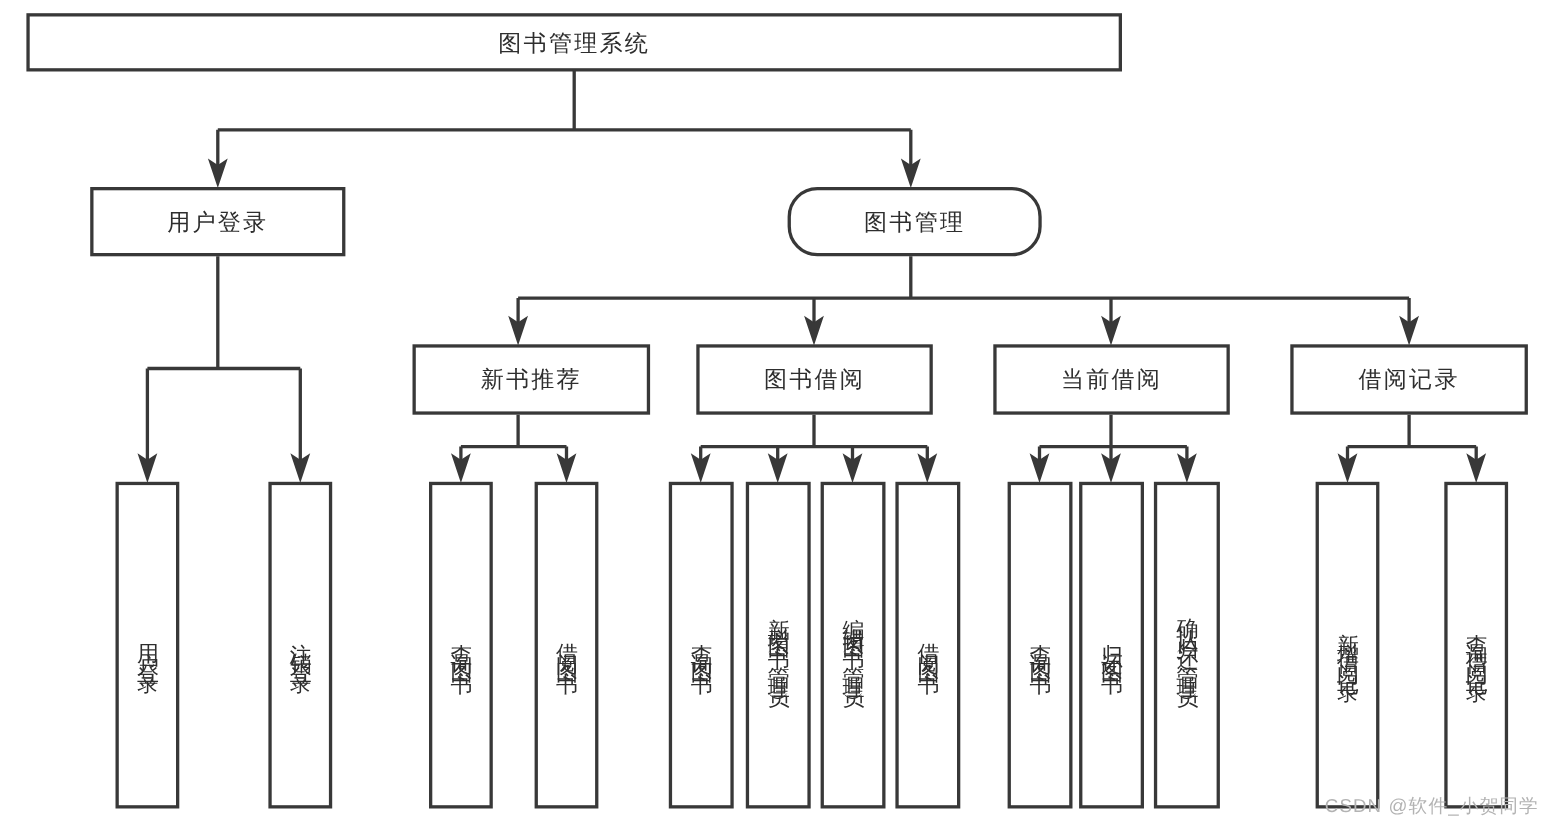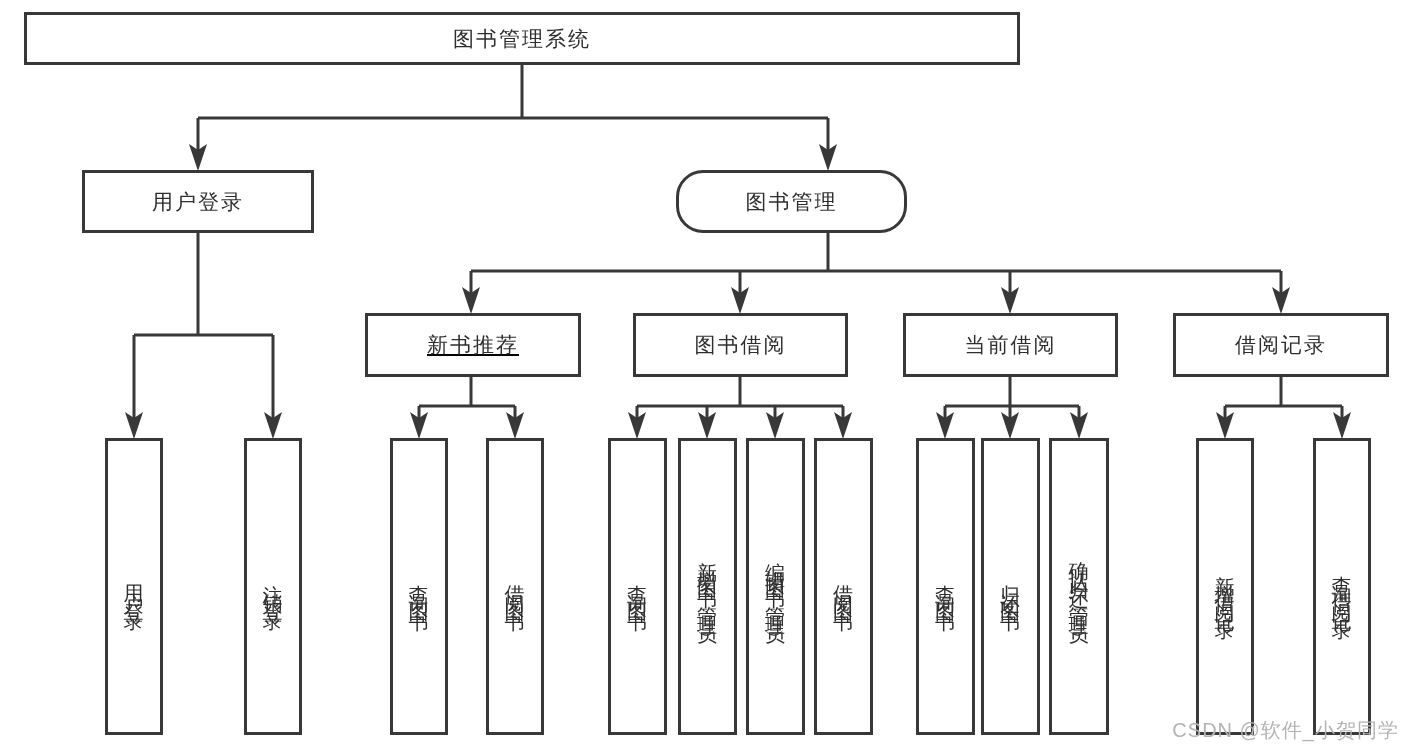--- a/index.html
+++ b/index.html
@@ -40,21 +40,21 @@
     left: 0;
     top: 0;
     z-index: 2;
     pointer-events: none;
   }
   .watermark {
     position: absolute;
     right: 6px;
     bottom: 3px;
     z-index: 3;
-    font-size: 20px;
+    font-size: 17px;
     letter-spacing: 1px;
     color: #b3b3b3;
     white-space: nowrap;
   }
 </style>
 </head>
 <body>
 
 <div class="stage">
 
@@ -94,25 +94,25 @@
     </g>
   </svg>
 
   <div class="box" style="left:24px; top:12px; width:996px; height:53px;">
     <span class="hlabel">图书管理系统</span>
   </div>
 
   <div class="box" style="left:82px; top:170px; width:232px; height:63px;">
     <span class="hlabel">用户登录</span>
   </div>
-  <div class="box" style="left:676px; top:170px; width:231px; height:63px;border-radius:27px;">
+  <div class="box" style="left:716px; top:170px; width:231px; height:63px;border-radius:27px;">
     <span class="hlabel">图书管理</span>
   </div>
 
-  <div class="box" style="left:365px; top:313px; width:216px; height:64px;text-decoration:underline;">
+  <div class="box" style="left:375px; top:313px; width:216px; height:64px;">
     <span class="hlabel">新书推荐</span>
   </div>
   <div class="box" style="left:903px; top:313px; width:215px; height:64px;">
     <span class="hlabel">当前借阅</span>
   </div>
   <div class="box" style="left:633px; top:313px; width:215px; height:64px;">
     <span class="hlabel">图书借阅</span>
   </div>
   <div class="box" style="left:1173px; top:313px; width:216px; height:64px;font-family:Liberation Serif, serif;">
     <span class="hlabel">借阅记录</span>

